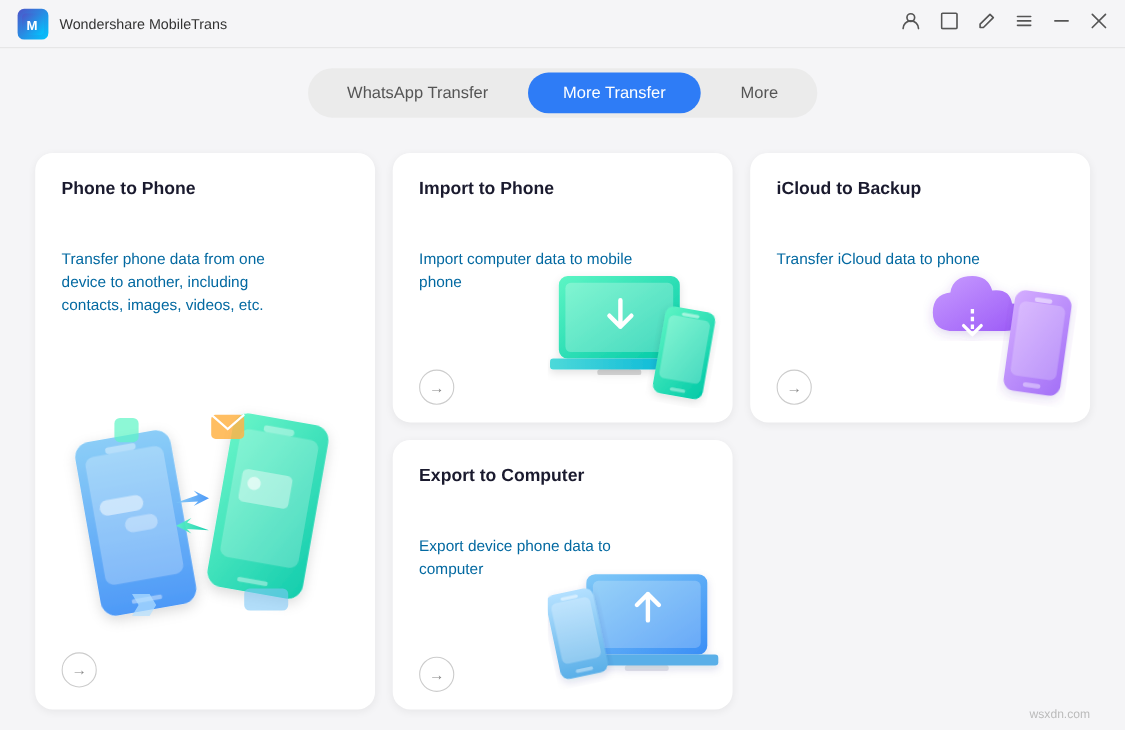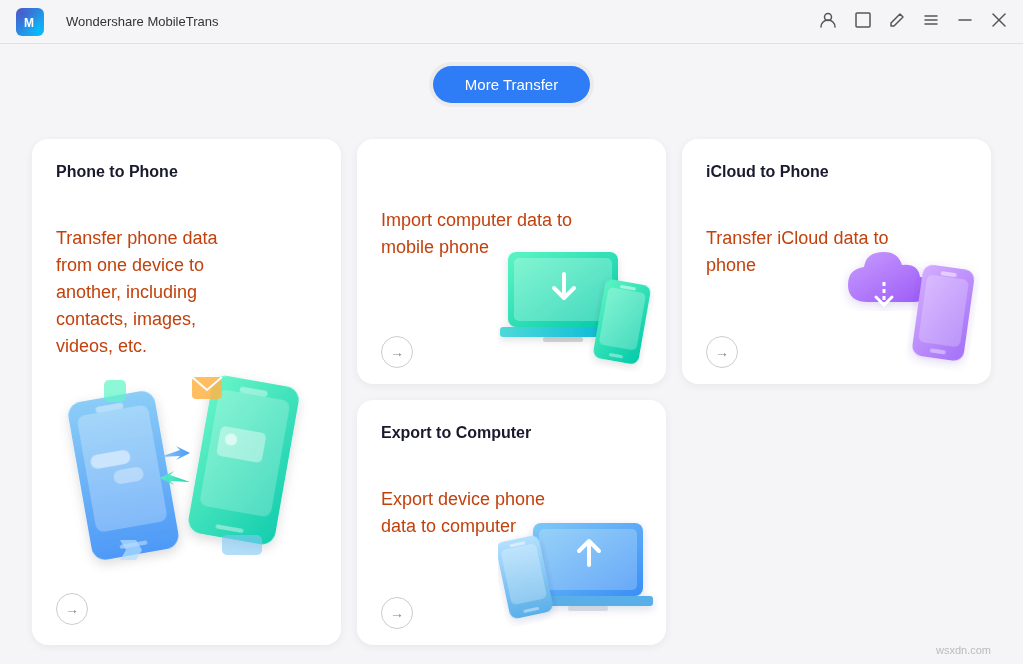--- a/index.html
+++ b/index.html
@@ -32,21 +32,20 @@
       height: 28px;
       border-radius: 6px;
       background: linear-gradient(135deg, #4e54c8, #00c6ff);
       display: flex; align-items: center; justify-content: center;
       color: white; font-size: 14px; font-weight: bold;
     }
     .app-title {
       font-size: 13px;
       color: #333;
       font-weight: 500;
-      margin-left: 12px;
     }
     .title-bar-controls {
       display: flex;
       align-items: center;
       gap: 18px;
     }
     .title-bar-controls span {
       color: #666;
       font-size: 16px;
       cursor: pointer;
@@ -106,22 +105,22 @@
       transition: box-shadow 0.2s;
       box-shadow: 0 2px 8px rgba(0,0,0,0.06);
     }
     .card-title {
       font-size: 16px;
       font-weight: 700;
       color: #1a1a2e;
       margin-bottom: 10px;
     }
     .card-desc {
-      font-size: 18px;
-      color: #c2410c;
+      font-size: 14px;
+      color: #0369a1;
       line-height: 1.5;
       max-width: 200px;
       margin-top: 44px;
     }
     .card-arrow {
       position: absolute;
       bottom: 20px;
       left: 24px;
       width: 32px;
       height: 32px;
@@ -201,21 +200,23 @@
       <svg width="16" height="16" viewBox="0 0 16 16" fill="none">
         <line x1="2" y1="2" x2="14" y2="14" stroke="#555" stroke-width="1.5" stroke-linecap="round"></line>
         <line x1="14" y1="2" x2="2" y2="14" stroke="#555" stroke-width="1.5" stroke-linecap="round"></line>
       </svg>
     </span>
   </div>
 </div>
 
 <div class="nav-bar">
   <div class="nav-tabs">
+    <button class="nav-tab">WhatsApp Transfer</button>
     <button class="nav-tab active">More Transfer</button>
+    <button class="nav-tab">More</button>
   </div>
 </div>
 
 <div class="main-content">
 
   <div class="card card-large">
     <div class="card-title">Phone to Phone</div>
     <div class="card-desc">Transfer phone data from one device to another, including contacts, images, videos, etc.</div>
 
     <div style="position:absolute; bottom:60px; left:20px; width:260px; height:220px;">
@@ -297,20 +298,21 @@
 
         <g transform="translate(68, 175)">
           <polygon points="0,0 16,0 22,10 16,20 0,20 6,10" fill="#b3e0ff" opacity="0.7"></polygon>
         </g>
       </svg>
     </div>
     <div class="card-arrow">→</div>
   </div>
 
   <div class="card" style="position:relative;">
+    <div class="card-title">Import to Phone</div>
     <div class="card-desc">Import computer data to mobile phone</div>
 
     <div style="position:absolute; right:8px; bottom:8px;">
       <svg width="160" height="130" viewBox="0 0 160 130">
         <defs>
           <linearGradient id="laptopGreen" x1="0" y1="0" x2="1" y2="1">
             <stop offset="0%" stop-color="#5df5c4"></stop>
             <stop offset="100%" stop-color="#00c9a7"></stop>
           </linearGradient>
           <linearGradient id="laptopTeal" x1="0" y1="0" x2="1" y2="0">
@@ -341,21 +343,21 @@
           <rect x="4" y="8" width="38" height="58" rx="5" fill="rgba(255,255,255,0.25)"></rect>
           <rect x="15" y="4" width="16" height="3" rx="1.5" fill="rgba(255,255,255,0.5)"></rect>
           <rect x="16" y="73" width="14" height="3" rx="1.5" fill="rgba(255,255,255,0.4)"></rect>
         </g>
       </svg>
     </div>
     <div class="card-arrow" style="bottom:16px;">→</div>
   </div>
 
   <div class="card" style="position:relative;">
-    <div class="card-title">iCloud to Phone</div>
+    <div class="card-title">iCloud to Backup</div>
     <div class="card-desc">Transfer iCloud data to phone</div>
 
     <div style="position:absolute; right:8px; bottom:8px;">
       <svg width="155" height="130" viewBox="0 0 155 130">
         <defs>
           <linearGradient id="purpleCloud" x1="0" y1="0" x2="1" y2="1">
             <stop offset="0%" stop-color="#c89cff"></stop>
             <stop offset="100%" stop-color="#9b59f7"></stop>
           </linearGradient>
           <linearGradient id="purplePhone" x1="0" y1="0" x2="1" y2="1">

